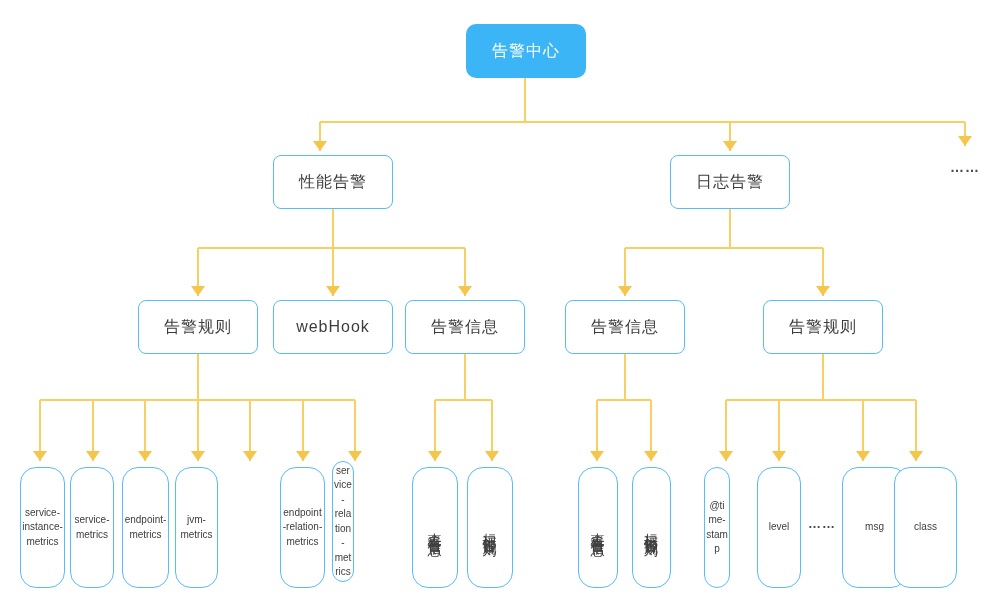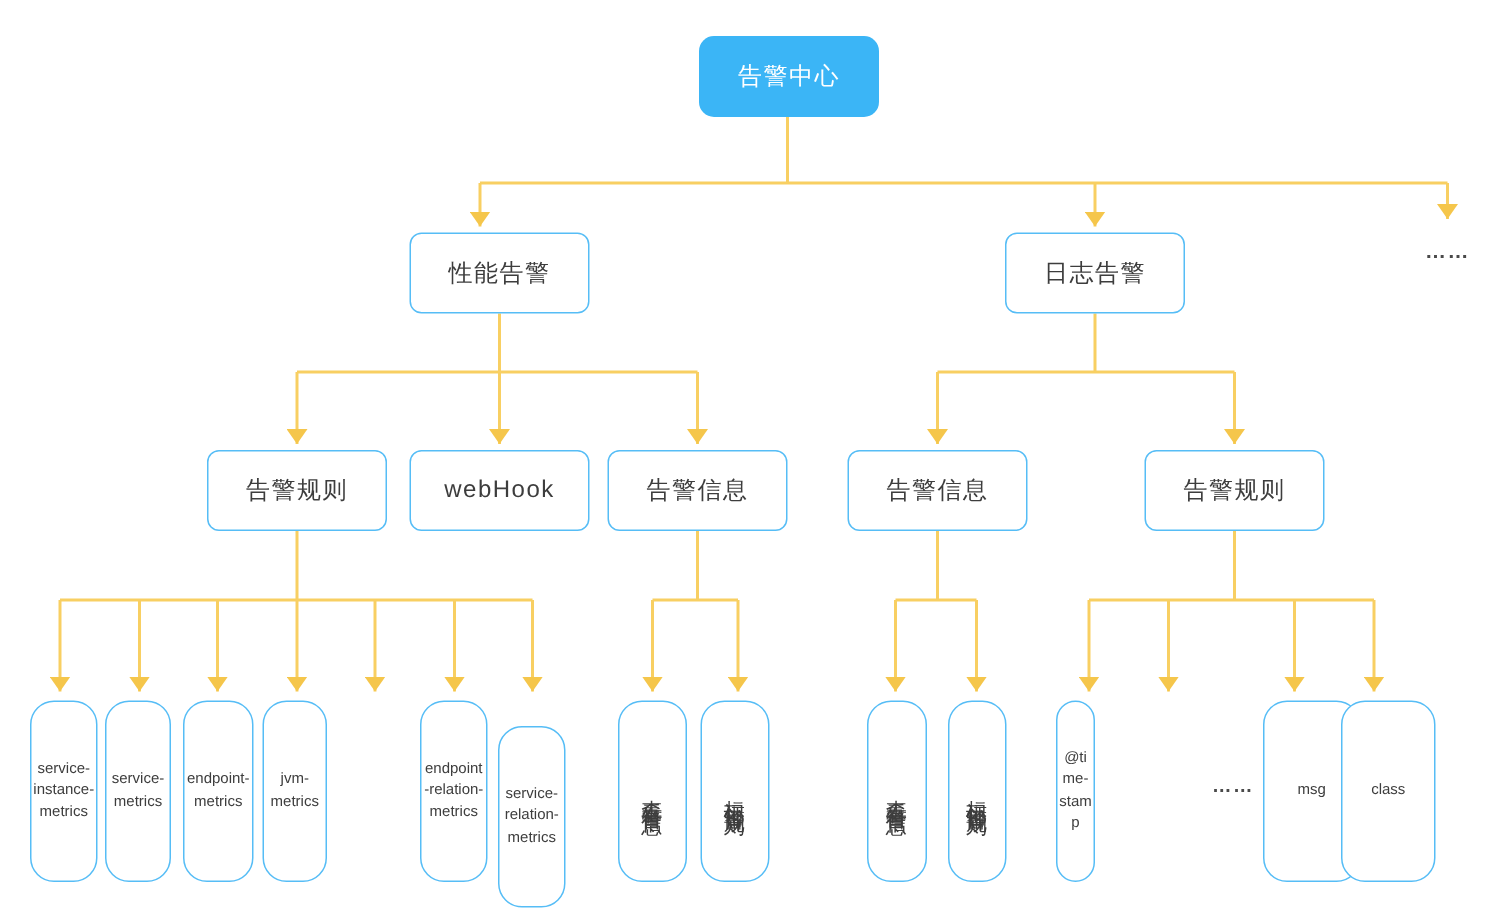--- a/index.html
+++ b/index.html
@@ -111,26 +111,27 @@
   <div class="n" style="left:405px;top:300px">告警信息</div>
 
   <div class="n" style="left:565px;top:300px">告警信息</div>
   <div class="n" style="left:763px;top:300px">告警规则</div>
 
   <div class="lf" style="left:20px;top:467px;width:45px">service-instance-metrics</div>
   <div class="lf" style="left:70px;top:467px;width:44px">service-metrics</div>
   <div class="lf" style="left:122px;top:467px;width:47px">endpoint-metrics</div>
   <div class="lf" style="left:175px;top:467px;width:43px">jvm-metrics</div>
   <div class="lf" style="left:280px;top:467px;width:45px">endpoint-relation-metrics</div>
-  <div class="lf" style="left:332px;top:484px;width:45px">service-relation-metrics</div>
+  <div class="lf" style="left:332px;top:461px;width:22px">service-relation-metrics</div>
 
   <div class="lf v" style="left:412px;top:467px;width:46px">查看告警信息</div>
   <div class="lf v" style="left:467px;top:467px;width:46px">标记告警规则</div>
 
   <div class="lf v" style="left:578px;top:467px;width:40px">查看告警信息</div>
   <div class="lf v" style="left:632px;top:467px;width:39px">标记告警规则</div>
 
   <div class="lf" style="left:704px;top:467px;width:26px">@time-stamp</div>
+  <div class="lf" style="left:757px;top:467px;width:44px">level</div>
   <div class="ellip" style="left:801px;top:513px;width:42px;font-size:13px">……</div>
   <div class="lf" style="left:842px;top:467px;width:65px">msg</div>
   <div class="lf" style="left:894px;top:467px;width:63px">class</div>
 
 </div>
 
 </body></html>

